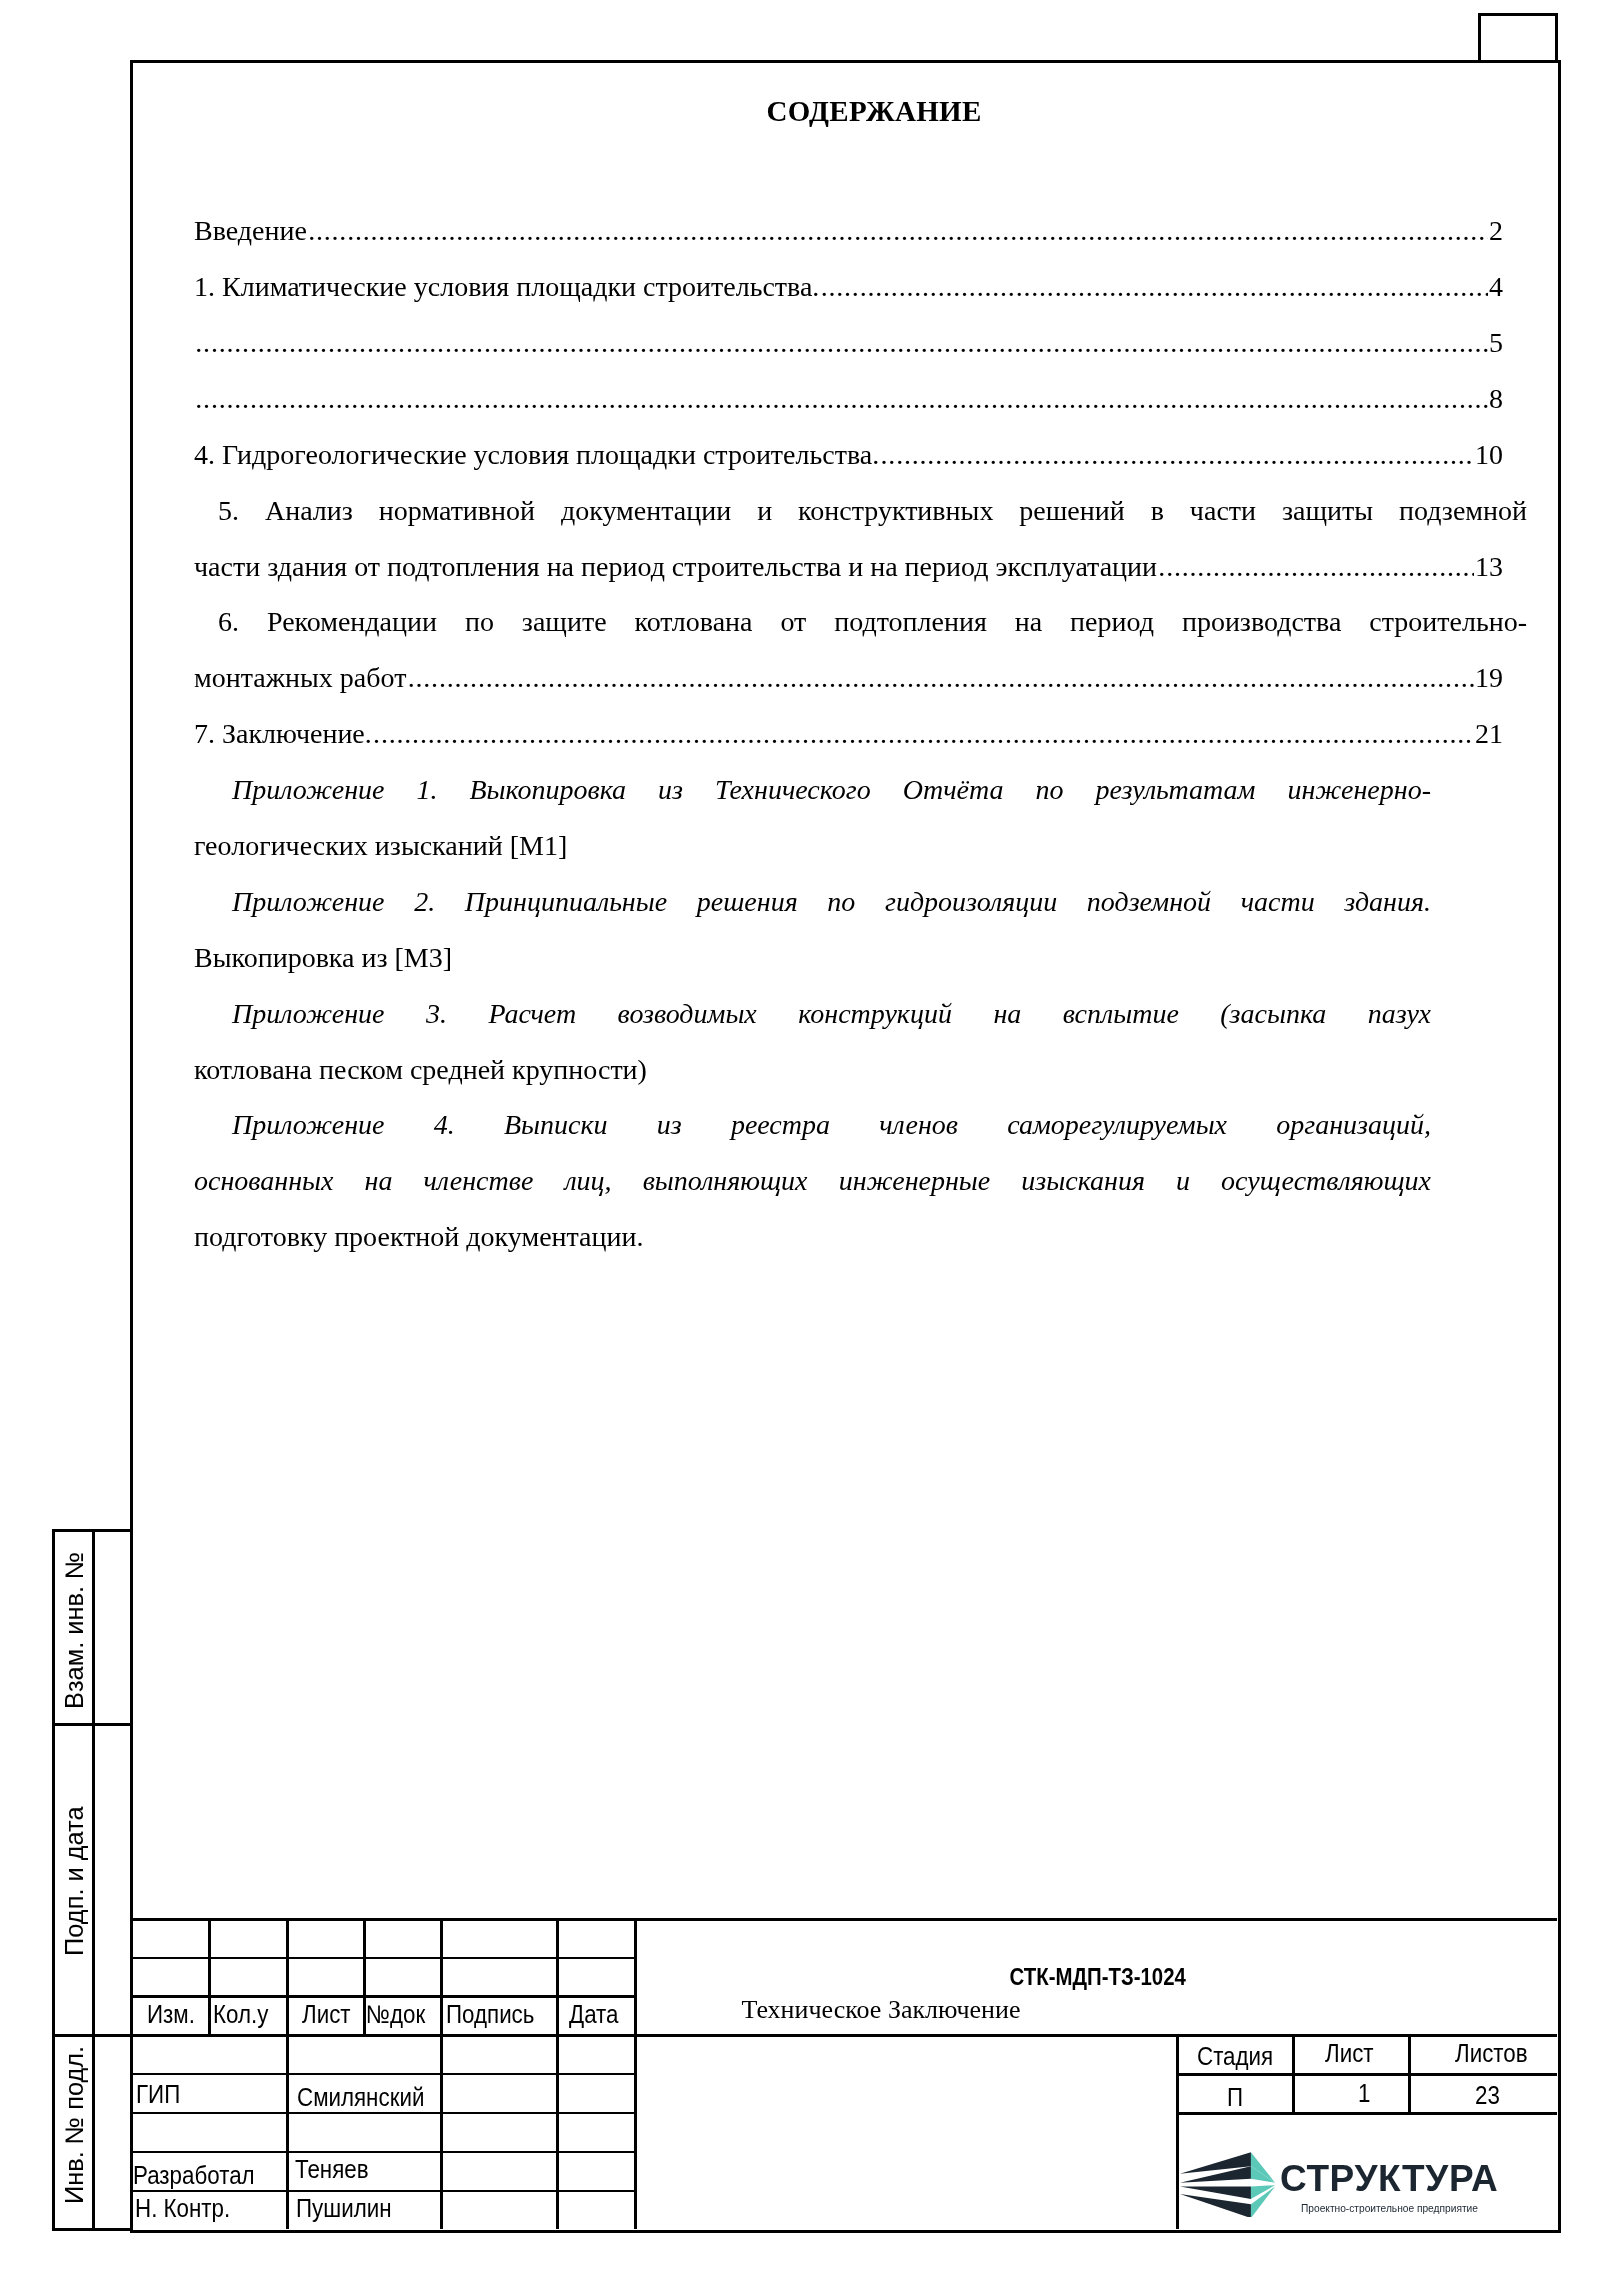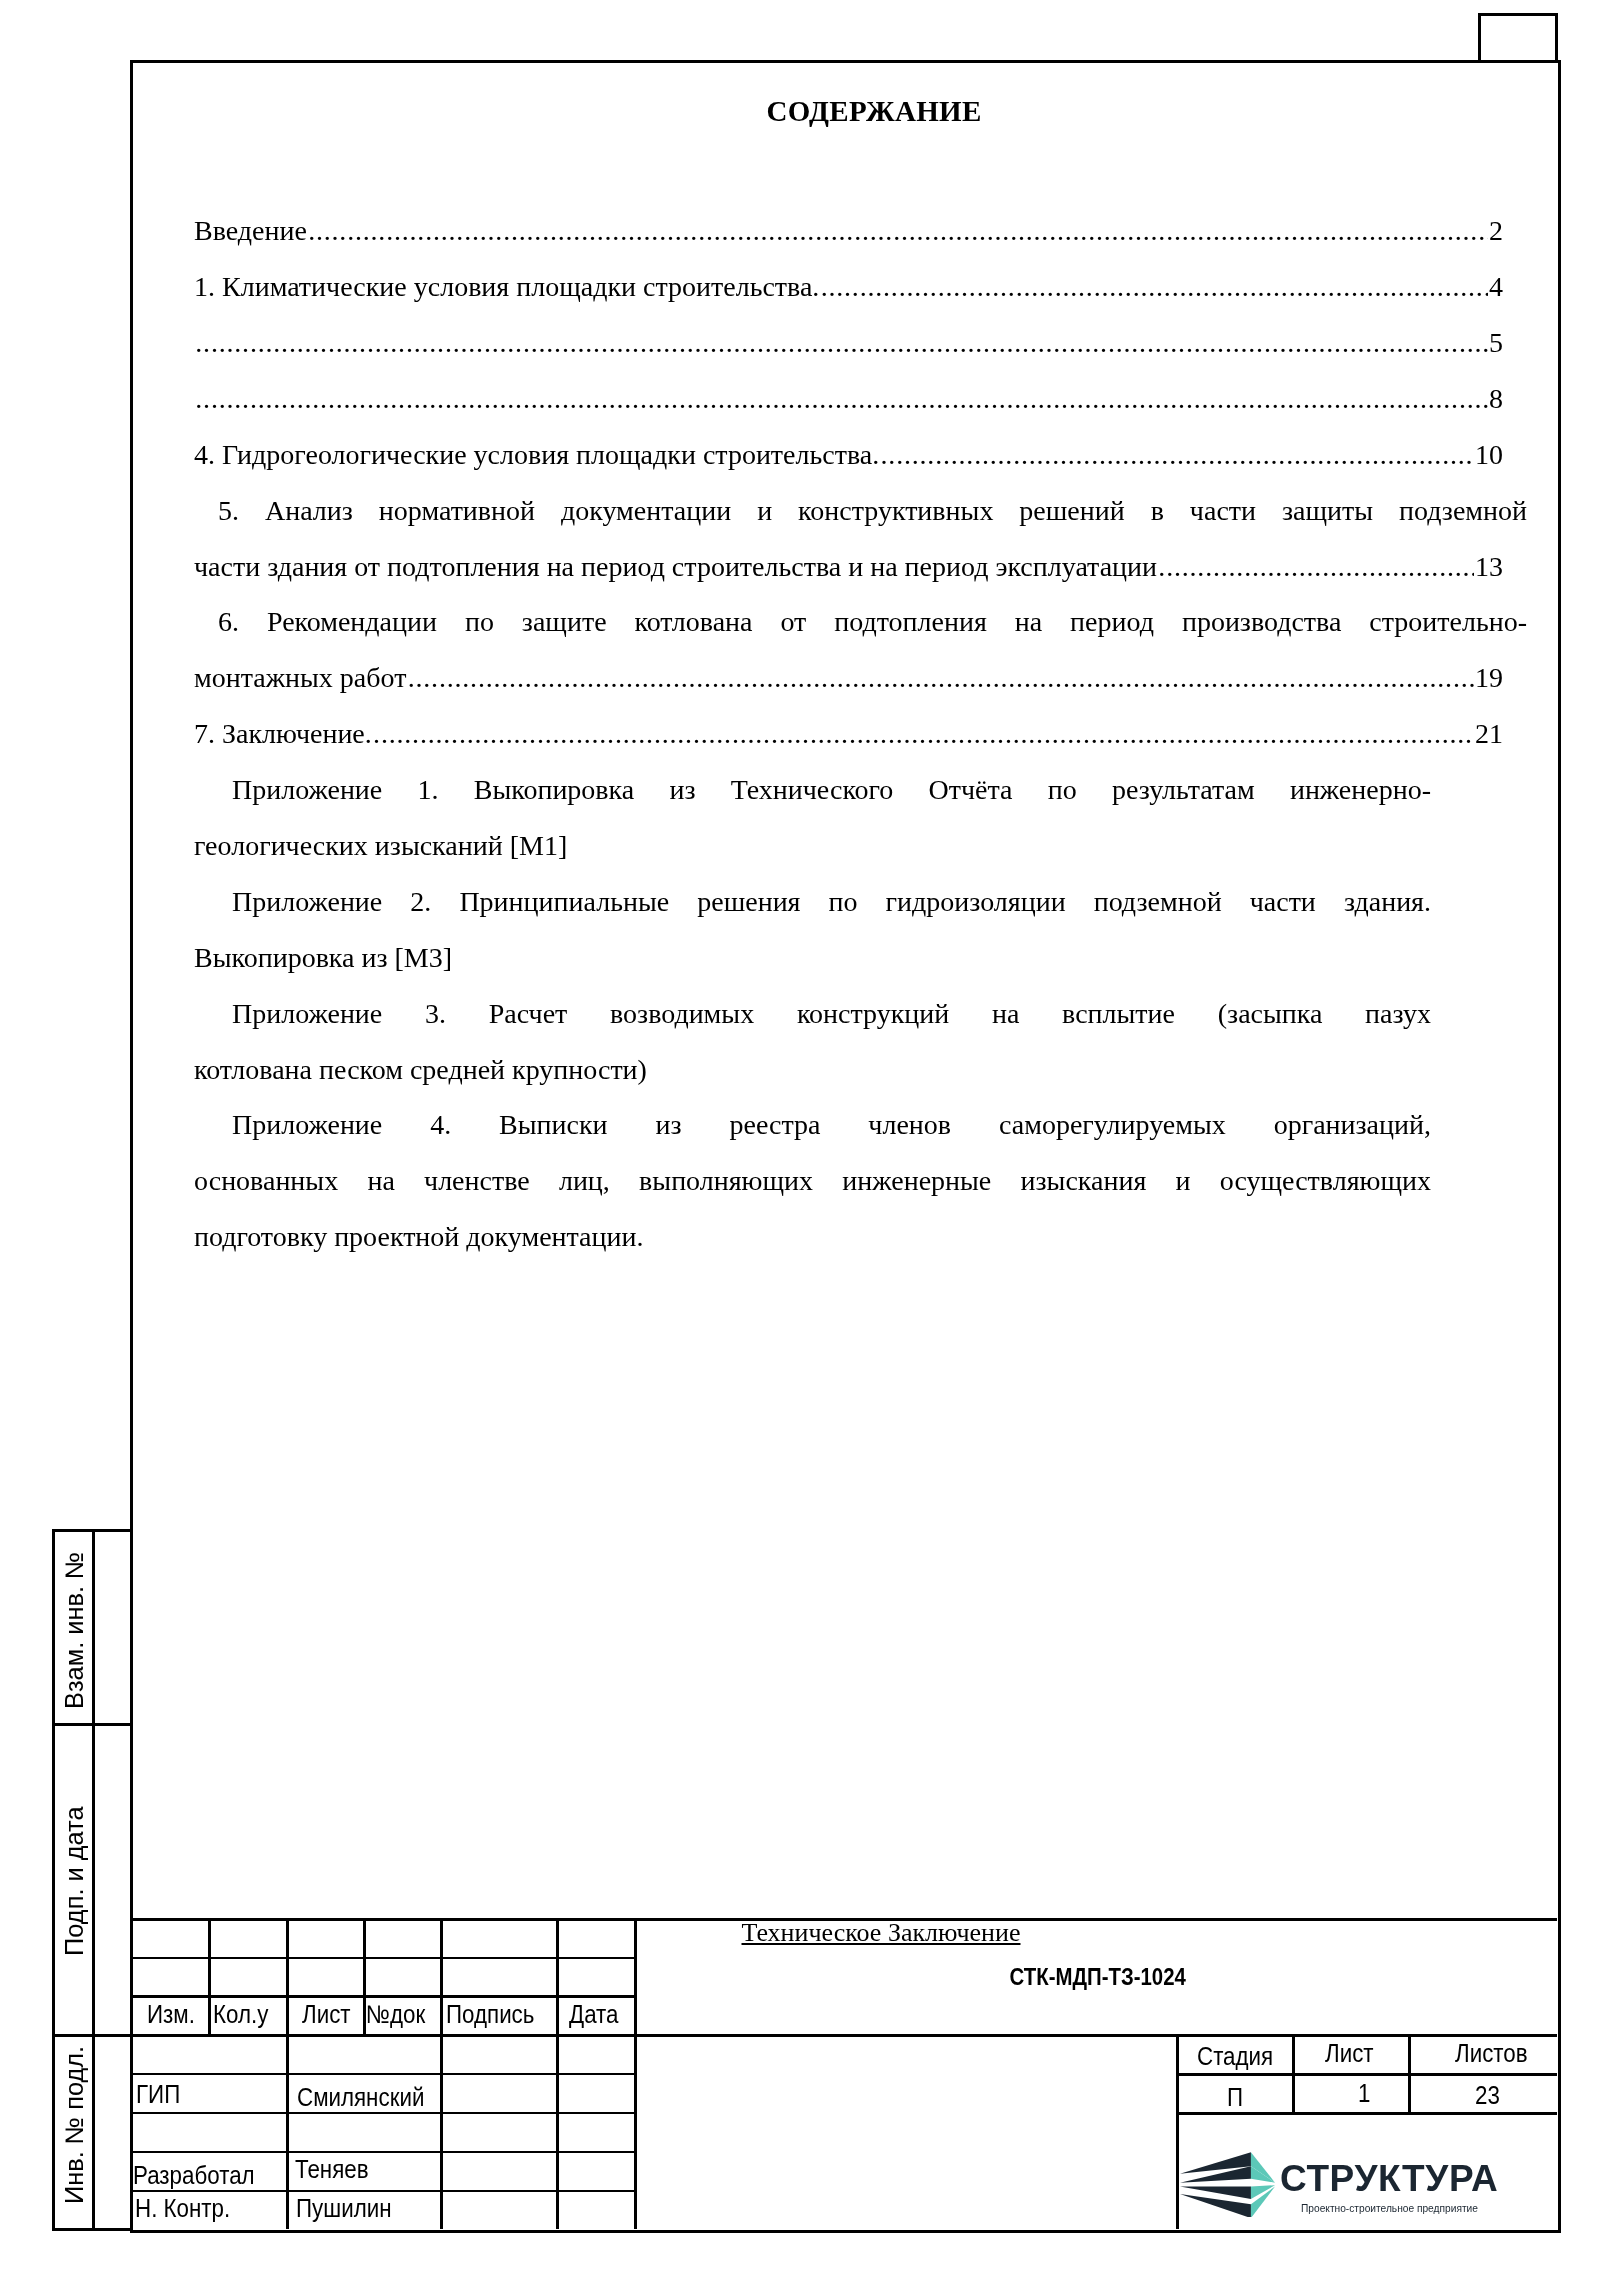--- a/index.html
+++ b/index.html
@@ -9,26 +9,26 @@
   .frame{position:absolute;left:130px;top:60px;width:1425px;height:2167px;border:3.2px solid #000;border-right-width:3.8px;}
   .corner-box{position:absolute;left:1478px;top:12.7px;width:74px;height:46px;border:3.2px solid #000;border-bottom:none;}
   .title{position:absolute;left:133px;width:1422px;top:95px;text-align:center;font-weight:bold;font-size:29px;letter-spacing:0.3px;margin-left:30px;}
   .toc-line{position:absolute;left:194px;width:1309px;height:38px;font-size:28px;line-height:38px;display:flex;align-items:flex-start;white-space:nowrap;}
   .toc-line .lbl{flex:0 0 auto;}
   .toc-line .dots{flex:1 1 auto;overflow:hidden;margin:0 1.3px;}
   .toc-line .dots::before{content:"........................................................................................................................................................................................................................................................................";letter-spacing:0.8px;}
   .toc-line .pg{flex:0 0 auto;}
   .toc-plain{position:absolute;left:194px;width:1309px;font-size:28px;line-height:38px;white-space:nowrap;text-align:justify;text-align-last:justify;margin-left:24px;}
   .app{position:absolute;left:194px;width:1237px;font-size:28px;line-height:38px;white-space:nowrap;}
-  .app.just{text-align:justify;text-align-last:justify;}
+  .app.just{text-align:justify;text-align-last:justify;font-style:italic;}
   .app.indent{padding-left:38px;width:1199px;}
   .sans{font-family:"Liberation Sans",sans-serif;}
   .cell{position:absolute;font-family:"Liberation Sans",sans-serif;font-size:25.4px;line-height:1;white-space:nowrap;transform:scaleX(0.88);transform-origin:left center;}
   .vtext{position:absolute;font-family:"Liberation Sans",sans-serif;font-size:25.4px;white-space:nowrap;transform:rotate(-90deg);transform-origin:left top;}
-  .stamp-desc{position:absolute;left:638px;top:1917px;width:486px;font-size:23px;line-height:29px;font-weight:bold;text-decoration:underline;}
+  .stamp-desc{position:absolute;left:638px;top:1994px;width:486px;font-size:23px;line-height:29px;font-weight:bold;}
   .stamp-desc .head{text-align:center;font-weight:normal;font-size:26px;line-height:32px;}
   .stamp-desc .body{text-align:justify;text-align-last:left;text-indent:44px;}
   .doc-code{position:absolute;left:638px;top:1919px;width:920px;height:116px;display:flex;align-items:center;justify-content:center;font-family:"Liberation Sans",sans-serif;font-weight:bold;font-size:24px;}
 </style>
 </head>
 <body>
 
 <div class="corner-box"></div>
 <div class="frame"></div>
 

